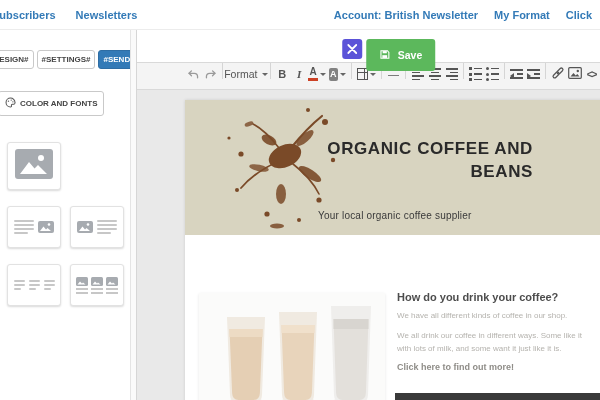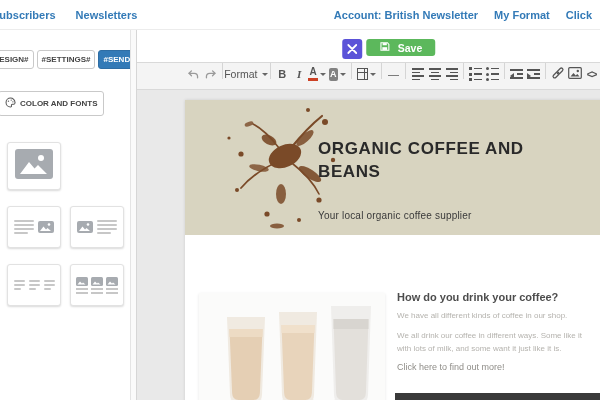--- a/index.html
+++ b/index.html
@@ -42,21 +42,21 @@
   
   .gutter{position:absolute;left:130px;top:30px;width:7px;bottom:0;background:#fafafa;
     border-left:1px solid #e4e4e4;border-right:1px solid #d6d6d6;box-sizing:border-box;}
 
   
   .editor{position:absolute;left:137px;top:30px;right:0;bottom:0;background:#fff;}
   .float-btns{position:absolute;top:9px;left:calc(50% + 20px);transform:translateX(-50%);
     display:flex;gap:4px;z-index:6;}
   .btn-close{width:20px;height:20px;background:var(--close-purple,#5b53d8);border:0;border-radius:3px;
     display:flex;align-items:center;justify-content:center;padding:0;}
-  .btn-save{height:17px;background:var(--save-green,#5cb85c);border:0;border-radius:3px;color:#fff;
+  .btn-save{height:32px;background:var(--save-green,#5cb85c);border:0;border-radius:3px;color:#fff;
     font-size:10.5px;font-weight:bold;display:flex;align-items:center;gap:8px;padding:0 13px;}
 
   .toolbar{position:absolute;left:0;top:32px;right:0;height:28px;background:#f4f4f4;
     border-top:1px solid #d9d9d9;border-bottom:1px solid #d9d9d9;display:flex;
     padding-left:48px;box-sizing:border-box;overflow:hidden;}
   .tb{height:22px;min-width:17px;padding:0 2px;display:flex;align-items:center;justify-content:center;
     background:none;border:0;color:#555;font-size:11px;}
   .tb b{font-size:11px;color:#555;}
   .tb .it{font-style:italic;font-family:"Liberation Serif",serif;font-weight:bold;}
   .tb-sep{width:1px;height:16px;background:#d5d5d5;margin:0 3px;flex:none;}
@@ -90,29 +90,29 @@
   .arr-r{left:0;border-left:4px solid #555;}
   .arr-l{left:0;border-right:4px solid #555;}
   .code-label{font-size:10px;font-weight:bold;letter-spacing:-1px;}
 
   
   .canvas{position:absolute;left:0;top:60px;right:0;bottom:0;background:var(--canvas-gray,#e9e9e9);overflow:hidden;}
   .email{position:absolute;left:48px;top:10px;width:432px;box-shadow:0 0 3px rgba(0,0,0,.12);}
   .email-header{height:135px;background:var(--header-beige,#d8d4c0);position:relative;overflow:hidden;}
   .splatter{position:absolute;left:28px;top:-2px;color:var(--splatter-brown,#7a4a28);}
   .header-text{position:absolute;left:133px;top:38px;width:240px;}
-  .email-title{font-size:17px;font-weight:bold;color:#2a2a2a;letter-spacing:.6px;line-height:1.35;width:215px;}
+  .email-title{font-size:17px;font-weight:bold;color:#2a2a2a;letter-spacing:.6px;line-height:1.35;width:215px;text-align:right;}
   .email-subtitle{margin-top:26px;font-size:10px;color:#3a3a3a;letter-spacing:.2px;}
   .email-body{position:relative;background:#fff;height:265px;}
   .photo{position:absolute;left:14px;top:58px;width:186px;height:120px;background:#fbfbfa;
     box-shadow:0 1px 3px rgba(0,0,0,.10);z-index:2;}
   .text-col{position:absolute;left:212px;top:56px;width:200px;}
   .body-heading{font-size:11px;font-weight:bold;color:#4d4d4d;margin:0 0 7px;}
   .text-col p{font-size:8px;color:#b5b3ae;line-height:1.6;margin:0 0 7px;}
-  .cta{font-size:9px;font-weight:normal;color:#8f8d88;}
+  .cta{font-size:9px;font-weight:bold;color:#8f8d88;}
   .footer-strip{position:absolute;left:210px;right:0;top:158px;height:22px;background:#3a3a3a;}
 </style>
 </head>
 <body>
 
 <div class="topbar">
   <div class="topbar-left">
     <a>Subscribers</a>
     <a>Newsletters</a>
   </div>

